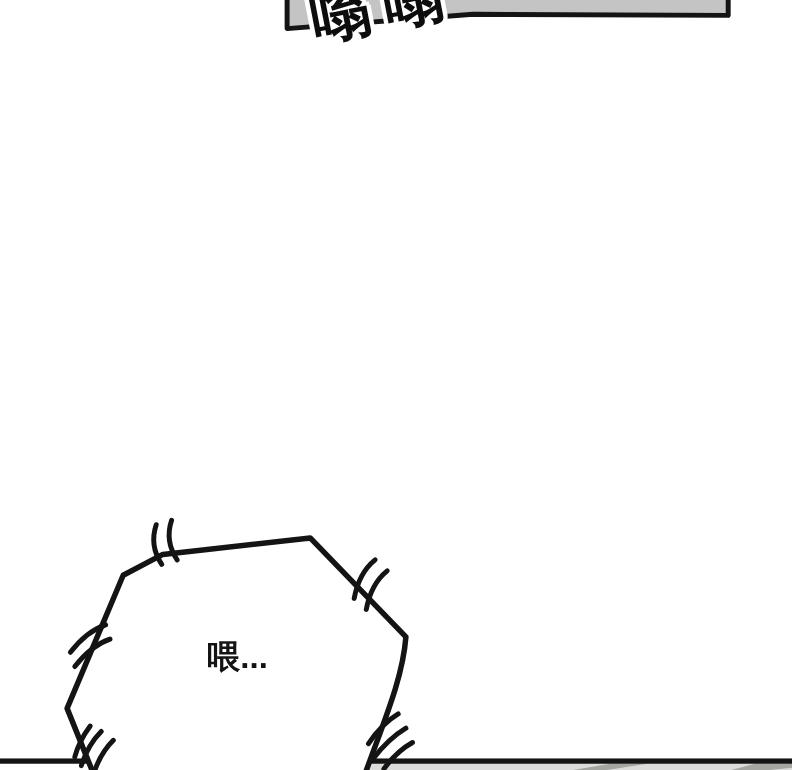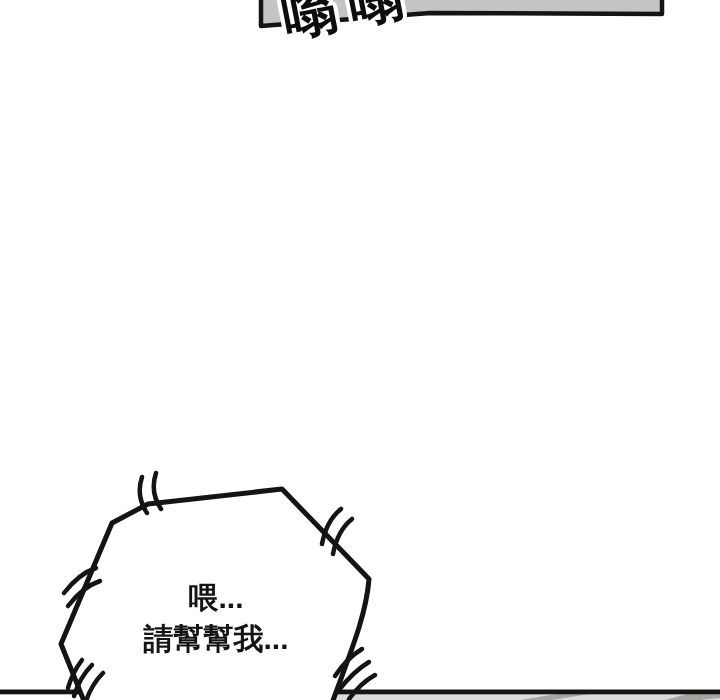--- a/index.html
+++ b/index.html
@@ -118,16 +118,15 @@
         <path class="ink-stroke" stroke-width="4.5" d="M 369,662 C 359,668 349,677 339,690"></path>
         <path class="ink-stroke" stroke-width="4.5" d="M 375,675 C 366,680 357,688 349,699"></path>
       </g>
     </g>
   </svg>
 
   <div class="sfx-text">嗡嗡</div>
 
   <div class="bubble-text">
     <div>喂...</div>
-    <div>請幫幫我...</div>
   </div>
 
 </div>
 
 </body></html>

